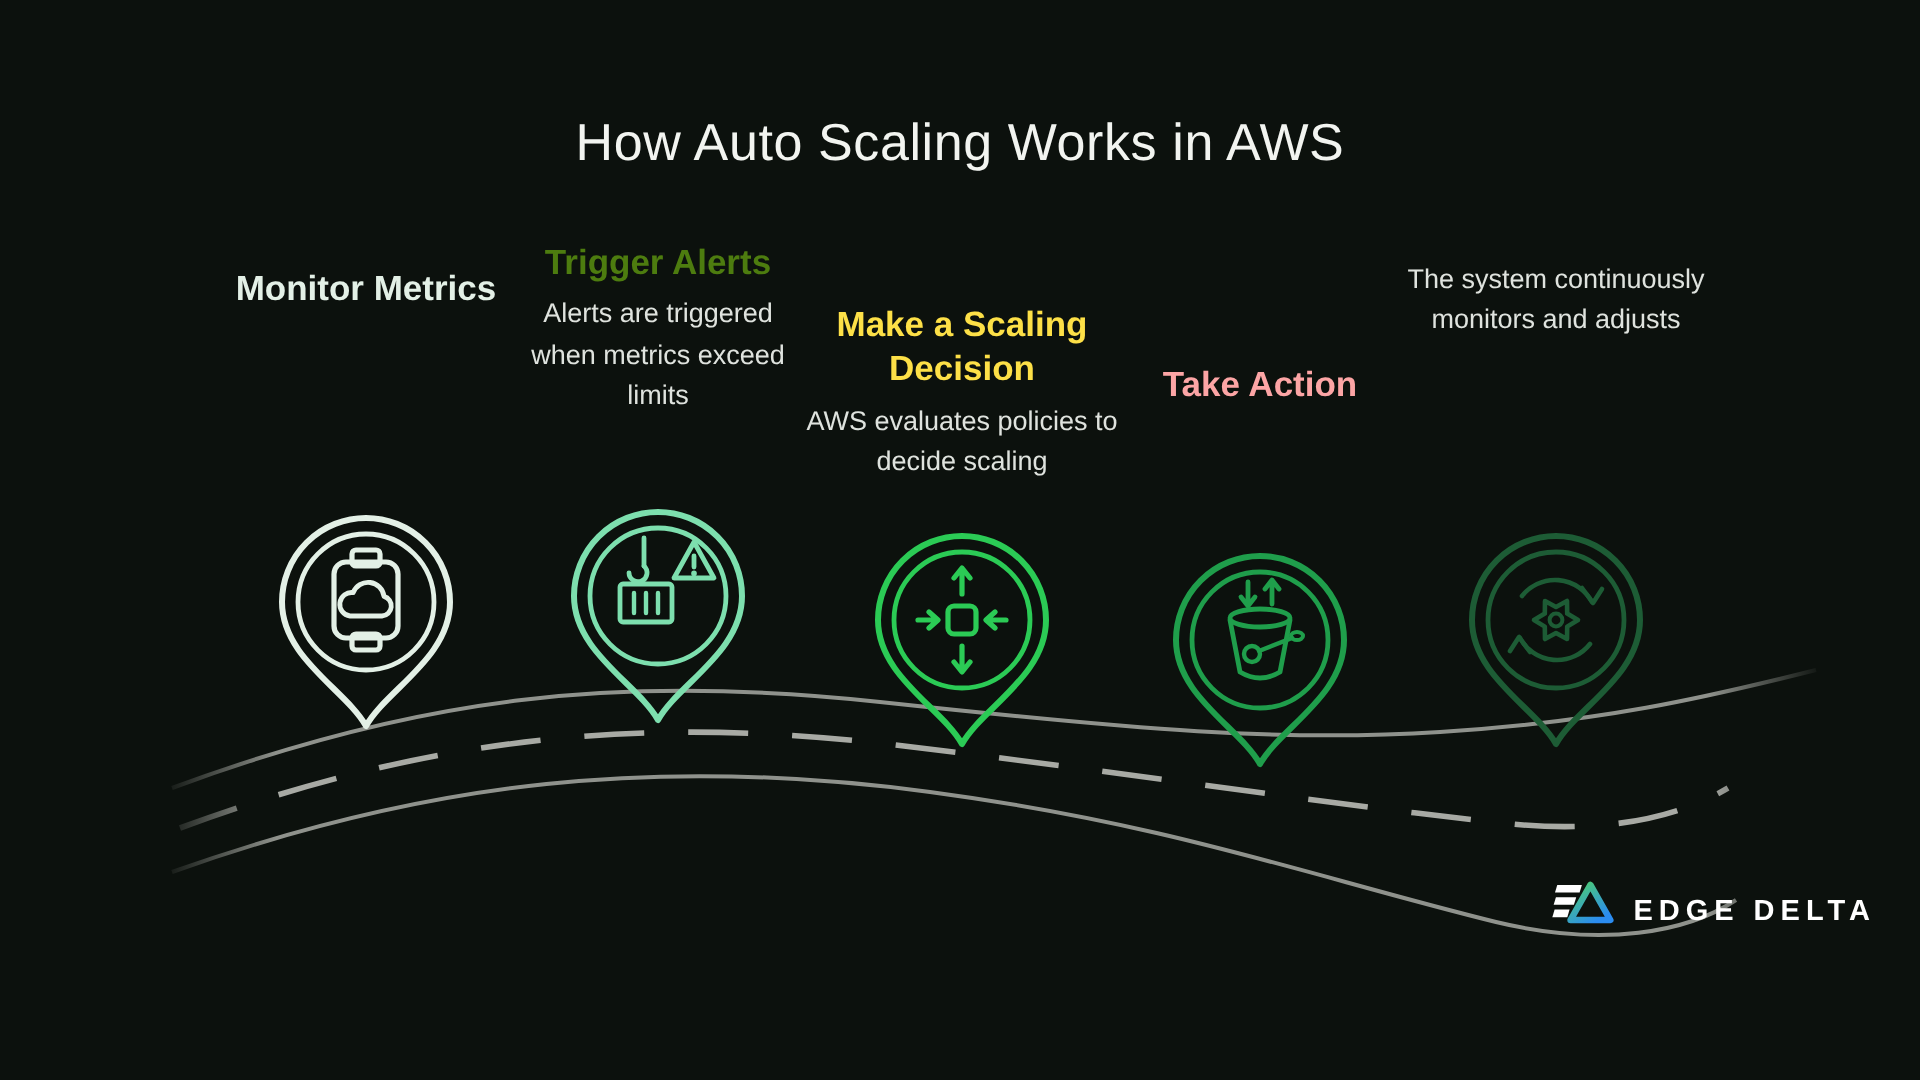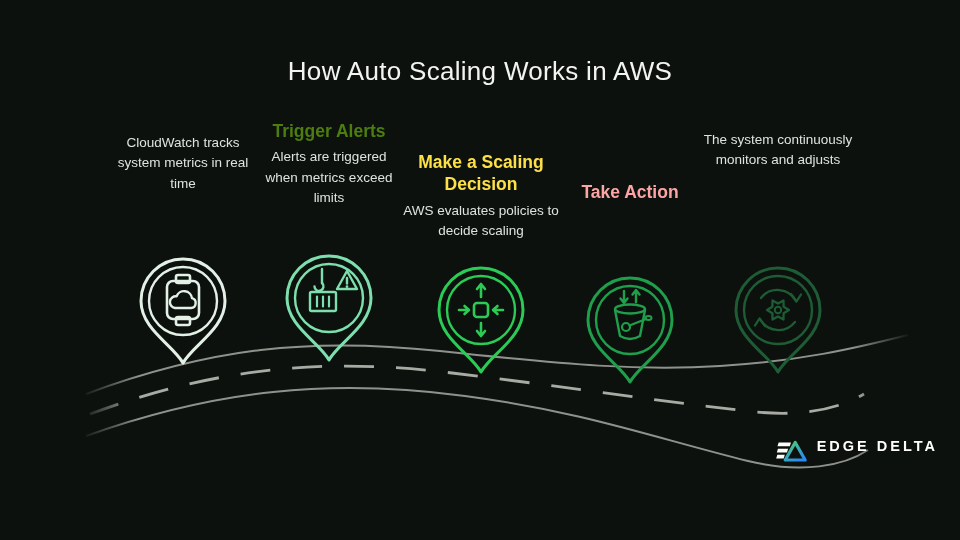--- a/index.html
+++ b/index.html
@@ -25,21 +25,21 @@
   .s5{left:702px;top:130px;width:152px;}
   .pin{position:absolute;width:96px;height:112px;}
   .pin svg{display:block;width:96px;height:112px;}
   .p1{left:135px;top:255px;}
   .p2{left:281px;top:252px;}
   .p3{left:433px;top:264px;}
   .p4{left:582px;top:274px;}
   .p5{left:730px;top:264px;}
   .footer{
     position:absolute;right:22px;bottom:12px;
-    display:flex;align-items:flex-start;gap:9px;
+    display:flex;align-items:flex-end;gap:9px;
   }
   .brand{
     color:#ffffff;font-size:14.5px;font-weight:700;
     letter-spacing:3px;white-space:nowrap;
   }
 </style>
 </head>
 <body>
 
 <div class="stage">
@@ -60,21 +60,21 @@
         <stop offset="0.93" stop-color="#a8aaa4" stop-opacity="1"></stop>
         <stop offset="1" stop-color="#a8aaa4" stop-opacity="0"></stop>
       </linearGradient>
     </defs>
     <path d="M 86,394 C 210,348 310,337 440,351 C 570,365 640,371 720,366 C 800,361 852,349 908,335" fill="none" stroke="url(#fadeEdge)" stroke-width="2"></path>
     <path d="M 86,436 C 215,390 330,378 465,396 C 585,412 655,438 748,461 C 802,474 844,466 868,450" fill="none" stroke="url(#fadeEdge)" stroke-width="2"></path>
     <path d="M 90,414 C 215,368 322,357 452,373 C 577,388 662,402 756,412 C 808,417 842,407 864,394" fill="none" stroke="url(#fadeDash)" stroke-width="2.8" stroke-dasharray="30 22"></path>
   </svg>
 
   <div class="step s1">
-    <p>CloudWatch tracks system metrics in real time</p>
+    <h2 style="color: rgb(227, 240, 230);">Monitor Metrics</h2>
   </div>
   <div class="step s2">
     <h2 style="color: #4d7c0f;">Trigger Alerts</h2>
     <p>Alerts are triggered when metrics exceed limits</p>
   </div>
   <div class="step s3">
     <h2 style="color: #fde047;">Make a Scaling Decision</h2>
     <p>AWS evaluates policies to decide scaling</p>
   </div>
   <div class="step s4">

